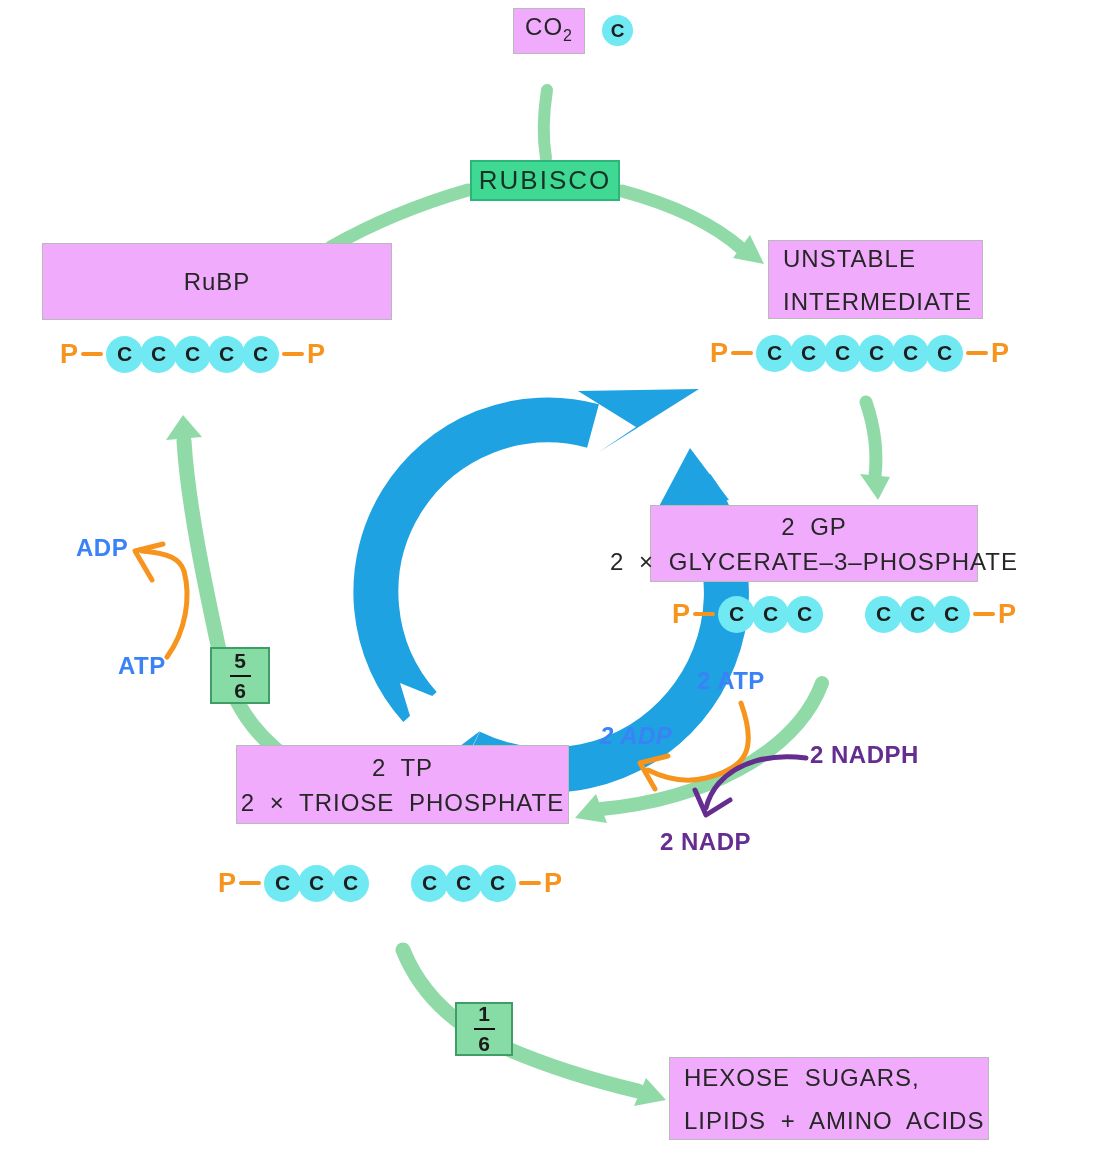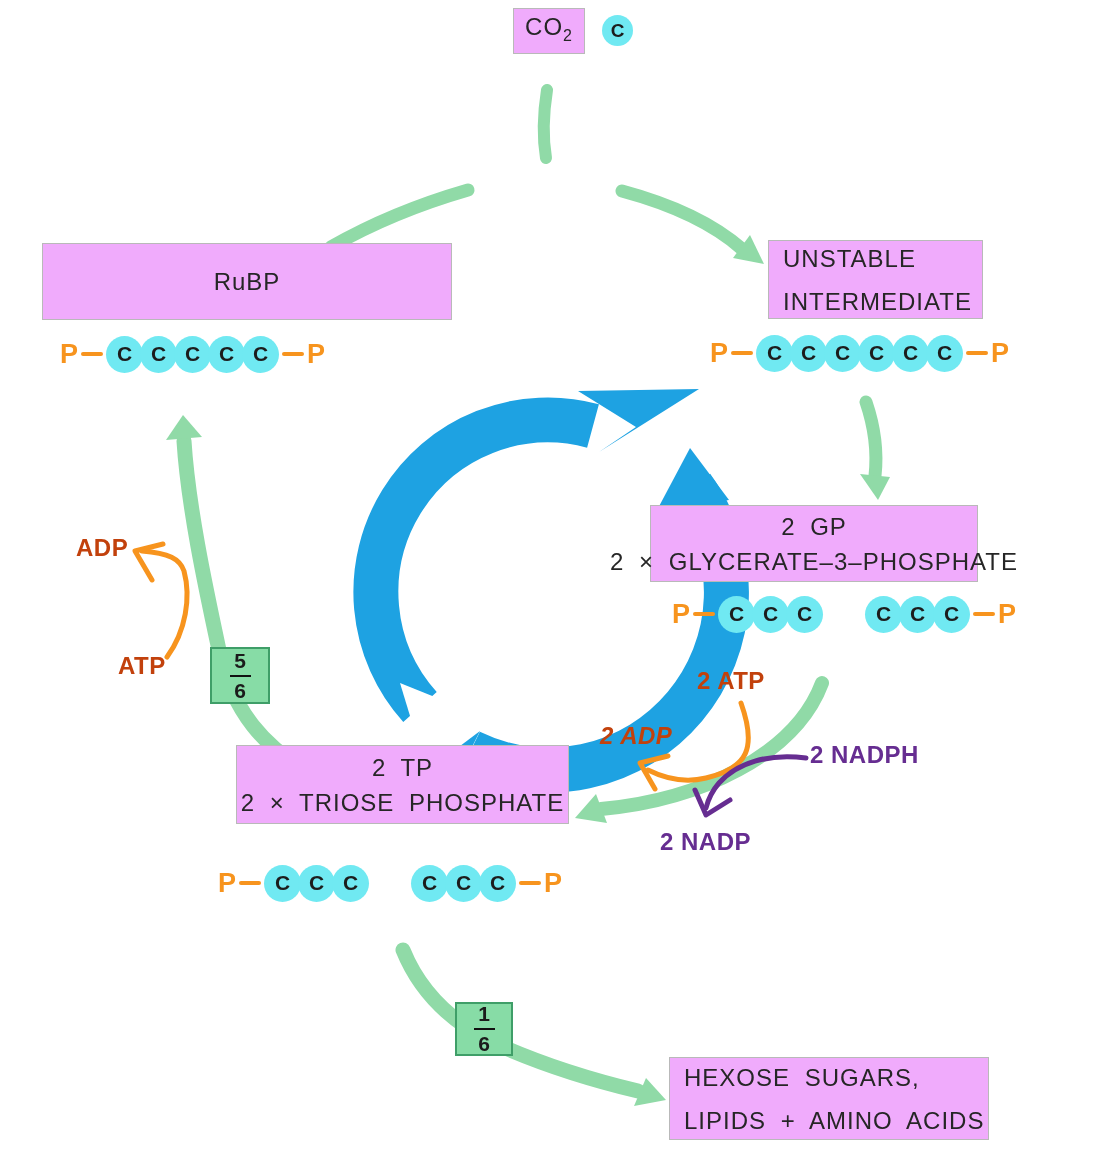--- a/index.html
+++ b/index.html
@@ -40,21 +40,21 @@
     font-size:21px;font-weight:600;color:#1c1c1c;
   }
   .chain .c + .c{margin-left:-3px;}
   
   .c-single{
     position:absolute;z-index:3;width:31px;height:31px;border-radius:50%;background:#70e9f2;
     display:flex;align-items:center;justify-content:center;font-size:19px;font-weight:600;color:#1c1c1c;
   }
   
   .cof{position:absolute;z-index:4;font-size:24px;font-weight:600;letter-spacing:0.5px;white-space:nowrap;}
-  .cof.orange{color:#c2410c;}
+  .cof.orange{color:#3b82f6;}
   .cof.purple{color:#662d91;}
   sub{font-size:16px;}
 </style>
 </head>
 <body>
 
 <div id="stage">
 
   <svg id="arrows" width="1100" height="1165" viewBox="0 0 1100 1165">
 
@@ -102,22 +102,25 @@
   </svg>
 
   <div class="gbox" style="left:513px;top:8px;width:72px;height:46px;">
     <div class="line"><span>CO</span><sub>2</sub></div>
   </div>
 
   <div class="c-single" style="left:602px;top:15px;">
     <span>C</span>
   </div>
 
-
-  <div class="gbox" style="left:42px;top:243px;width:410px;height:77px;">
+  <div class="enzyme" style="left:470px;top:160px;width:150px;height:41px;">
+    <span>RUBISCO</span>
+  </div>
+
+  <div class="gbox" style="left:42px;top:243px;width:350px;height:77px;">
     <div class="line">RuBP</div>
   </div>
 
   <div class="gbox leftalign" style="left:768px;top:240px;width:215px;height:79px;">
     <div class="line">UNSTABLE</div>
     <div class="line">INTERMEDIATE</div>
   </div>
 
   <div class="gbox" style="left:650px;top:505px;width:328px;height:77px;">
     <div class="line">2 GP</div>

